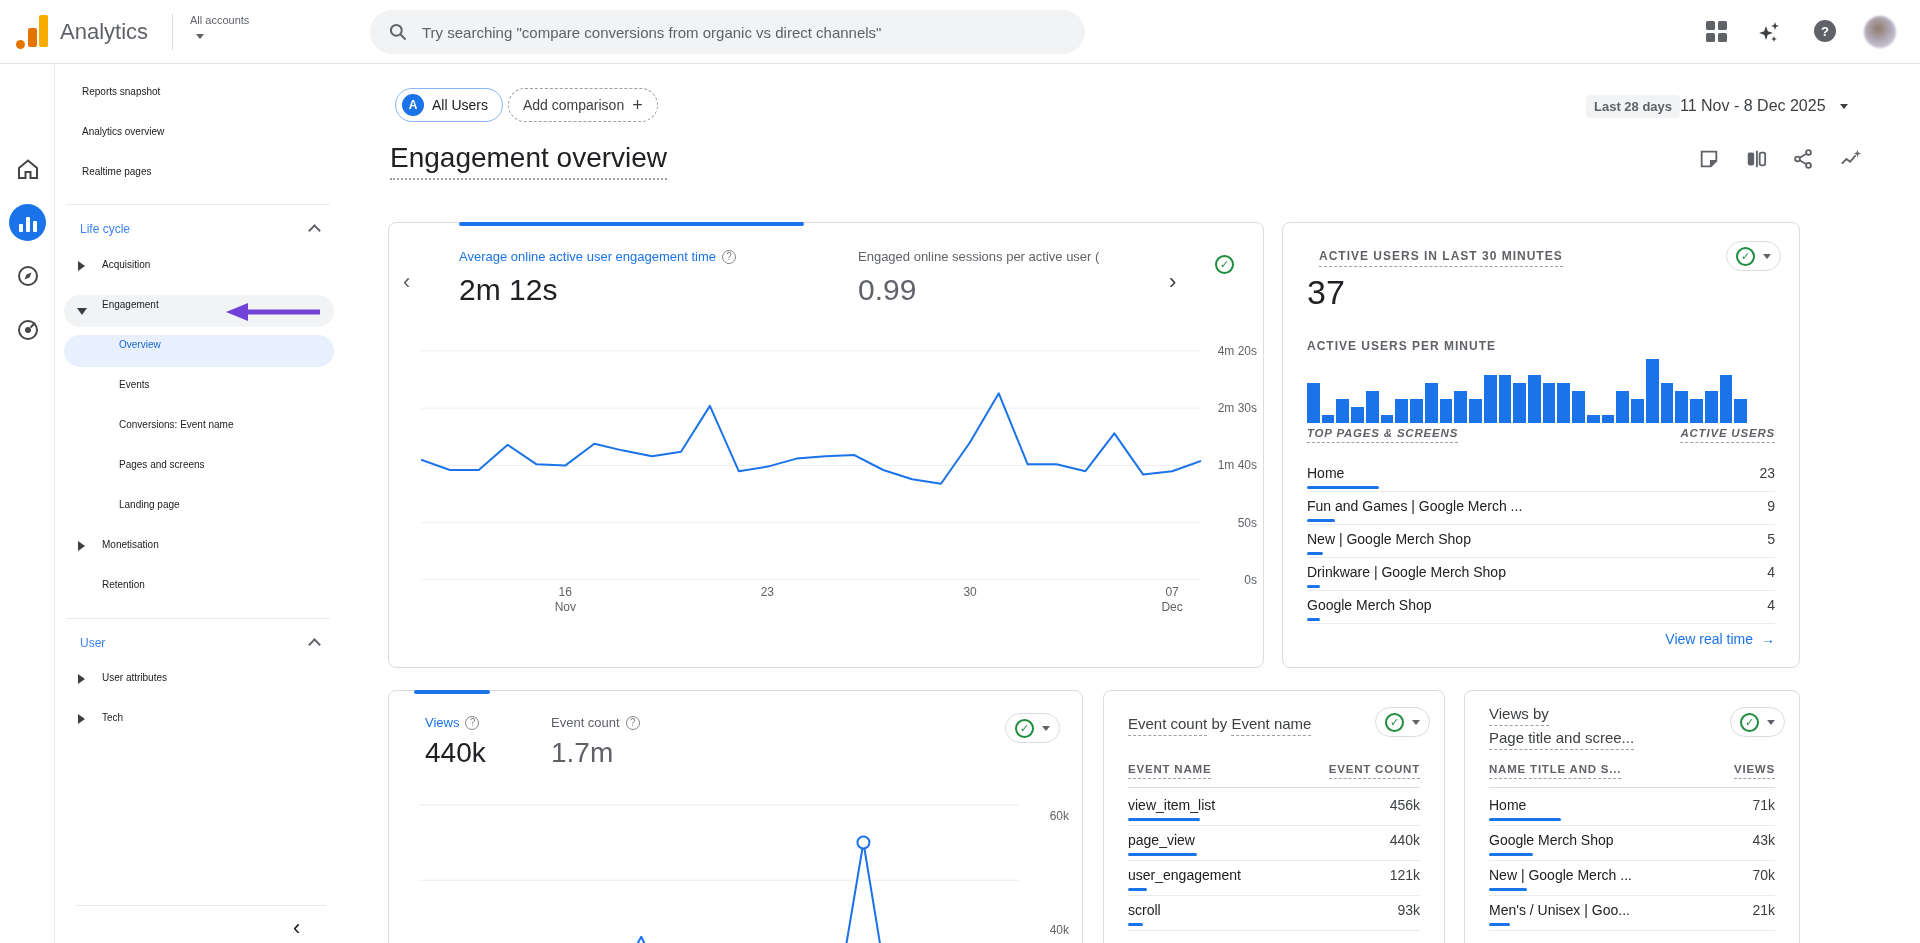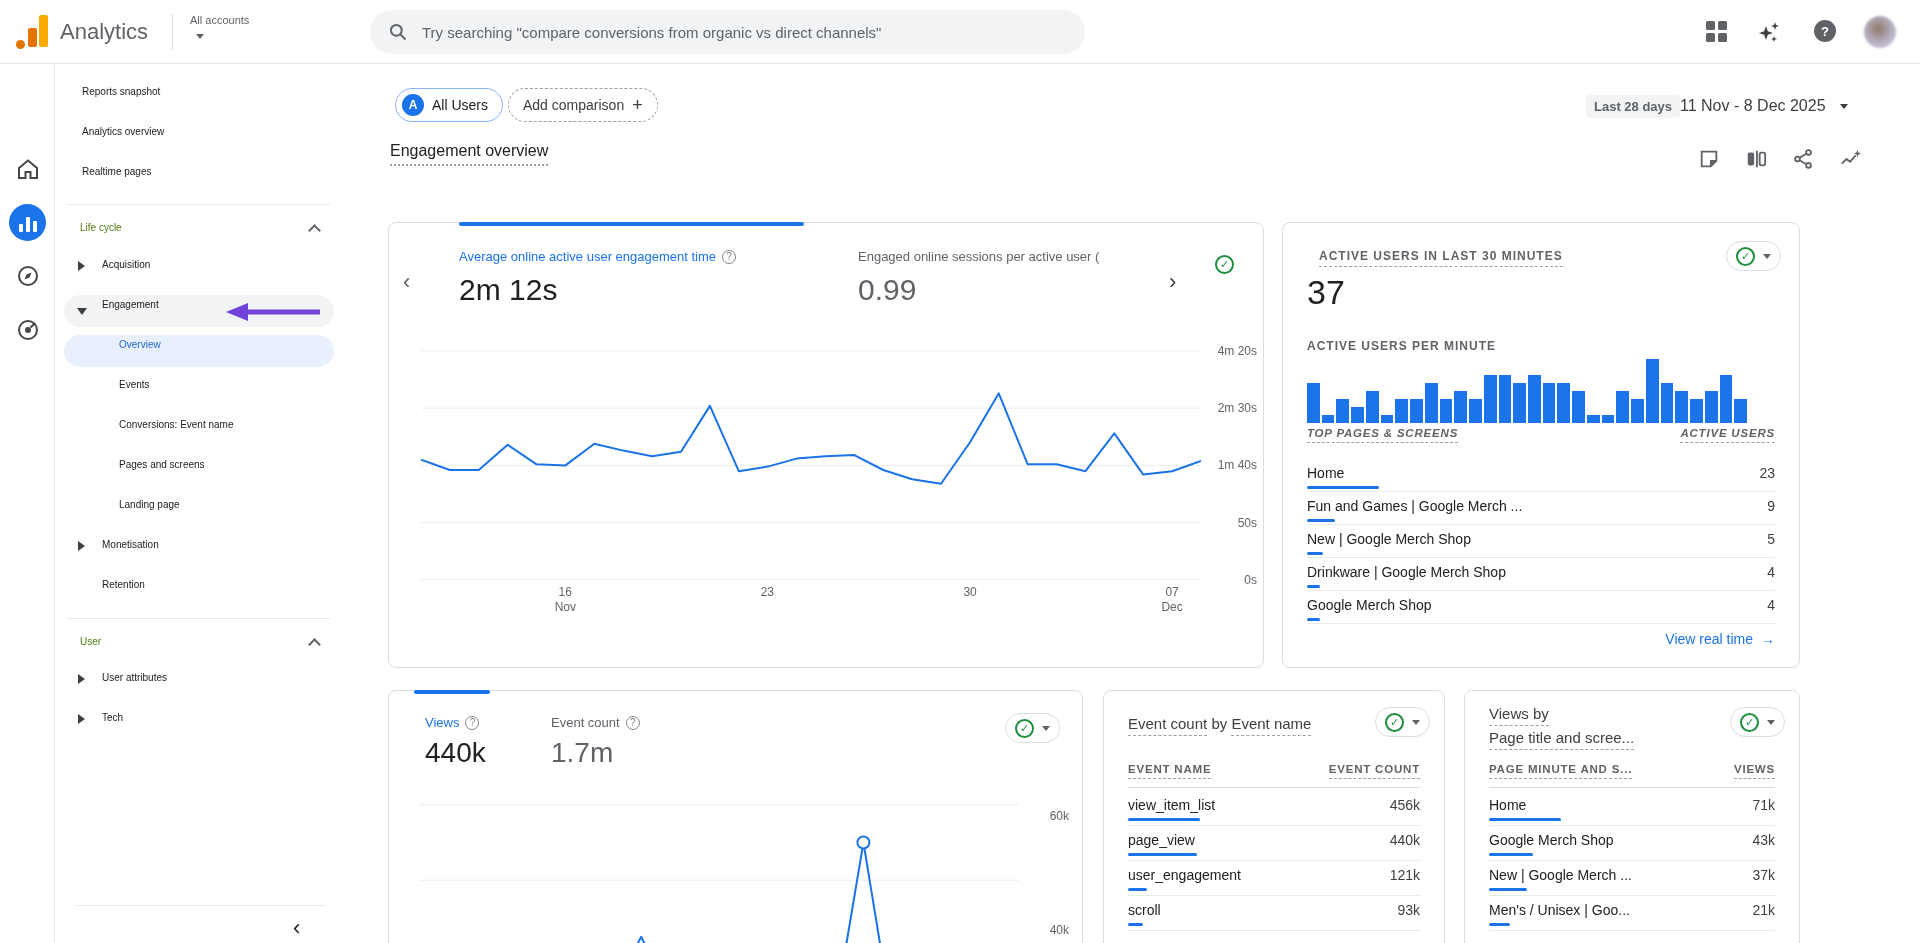--- a/index.html
+++ b/index.html
@@ -36,21 +36,21 @@
   .rail { position:absolute; top:64px; left:0; width:55px; height:879px; background:#fff; border-right:1px solid #e8eaed; }
   .rail-ic { position:absolute; left:16px; width:24px; height:24px; color:#444746; }
   .rail-active { position:absolute; left:9px; top:140px; width:37px; height:37px; border-radius:50%; background:#1a73e8;
     display:flex; align-items:flex-end; justify-content:center; gap:3px; padding-bottom:9px; }
   .rail-active i { display:block; width:4px; background:#fff; border-radius:1px; }
 
   
   .sidebar { position:absolute; top:64px; left:56px; width:290px; height:879px; background:#fff; }
   .nav-item { position:absolute; left:0; width:100%; height:24px; font-size:10px; color:#202124; cursor:pointer; }
   .nav-divider { position:absolute; left:10px; right:16px; height:1px; background:#e8eaed; }
-  .sec-head { position:absolute; left:24px; font-size:10px; color:#4d7c0f; }
+  .sec-head { position:absolute; left:24px; font-size:12px; color:#3b82f6; }
   .chev-up { position:absolute; width:9px; height:9px; border-left:2px solid #5f6368; border-top:2px solid #5f6368;
     transform:rotate(45deg); }
   .tri-right { position:absolute; width:0; height:0; border-top:5px solid transparent; border-bottom:5px solid transparent;
     border-left:7px solid #3c4043; }
   .tri-down { position:absolute; width:0; height:0; border-left:5px solid transparent; border-right:5px solid transparent;
     border-top:7px solid #3c4043; }
   .pill-row { position:absolute; left:8px; width:270px; height:32px; border-radius:16px; }
   .pill-gray { background:#f1f3f4; }
   .pill-blue { background:#e8f0fe; }
   .collapse-chevron { position:absolute; font-size:22px; color:#202124; }
@@ -59,21 +59,21 @@
   .chip { position:absolute; height:34px; border-radius:17px; display:flex; align-items:center; gap:8px;
     padding:0 14px; font-size:14px; color:#202124; background:#fff; }
   .chip-solid { border:1px solid #89b4f8; padding-left:6px; }
   .chip-dashed { border:1px dashed #9aa0a6; color:#3c4043; }
   .chip-a { width:22px; height:22px; border-radius:50%; background:#1a73e8; color:#fff; font-size:12px;
     font-weight:bold; display:flex; align-items:center; justify-content:center; }
   .plus-glyph { font-size:18px; color:#3c4043; }
   .date-preset { position:absolute; background:#f1f3f4; border-radius:4px; font-size:13px; font-weight:bold;
     color:#5f6368; padding:4px 8px; }
   .date-range { position:absolute; font-size:16px; color:#3c4043; }
-  .page-title { position:absolute; font-size:16px; color:#202124; border-bottom:2px dotted #9aa0a6; padding-bottom:4px; }
+  .page-title { position:absolute; font-size:28px; color:#202124; border-bottom:2px dotted #9aa0a6; padding-bottom:4px; }
   .action-ic { position:absolute; width:22px; height:22px; color:#5f6368; }
 
   
   .card { position:absolute; background:#fff; border:1px solid #dadce0; border-radius:8px; }
   .tab-indicator { position:absolute; top:-1px; height:4px; background:#1a73e8; border-radius:2px; }
   .metric-label { position:absolute; font-size:13px; display:flex; align-items:center; gap:6px; white-space:nowrap; }
   .metric-label.active { color:#1a73e8; }
   .metric-label.inactive { color:#5f6368; }
   .help-icon { width:14px; height:14px; min-width:14px; border:1px solid #80868b; border-radius:50%; color:#80868b;
     font-size:10px; display:flex; align-items:center; justify-content:center; }
@@ -405,22 +405,22 @@
     <span class="dashed-u">Views by</span>
   </div>
   <div class="card-title-sm" style="left:24px; top:38px;">
     <span class="dashed-u">Page title and scree...</span>
   </div>
   <div class="status-pill" style="right:14px; top:16px;">
     <span class="check-circle">✓</span>
     <span class="caret-down"></span>
   </div>
   <div class="colhead lined" style="left:24px; right:24px; top:72px;">
-    <span class="caps-sm dashed-u">PAGE MINUTE AND S...</span>
+    <span class="caps-sm dashed-u">NAME TITLE AND S...</span>
     <span class="caps-sm dashed-u">VIEWS</span>
   </div>
   <div class="trows" style="left:24px; right:24px; top:100px;">
     <div class="trow" style="height:35px;"><span class="name">Home</span><span class="val">71k</span><div class="mini-bar" style="width: 72px;"></div></div>
     <div class="trow" style="height:35px;"><span class="name">Google Merch Shop</span><span class="val">43k</span><div class="mini-bar" style="width: 44px;"></div></div>
-    <div class="trow" style="height:35px;"><span class="name">New | Google Merch ...</span><span class="val">37k</span><div class="mini-bar" style="width: 38px;"></div></div>
+    <div class="trow" style="height:35px;"><span class="name">New | Google Merch ...</span><span class="val">70k</span><div class="mini-bar" style="width: 38px;"></div></div>
     <div class="trow" style="height:35px;"><span class="name">Men's / Unisex | Goo...</span><span class="val">21k</span><div class="mini-bar" style="width: 21px;"></div></div>
   </div>
 </div>
 
 </body></html>

